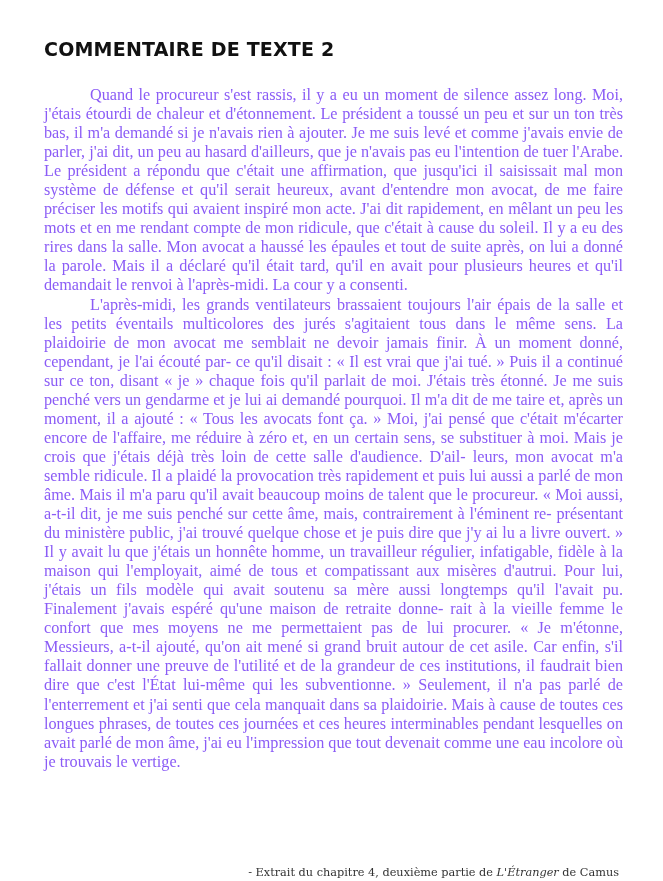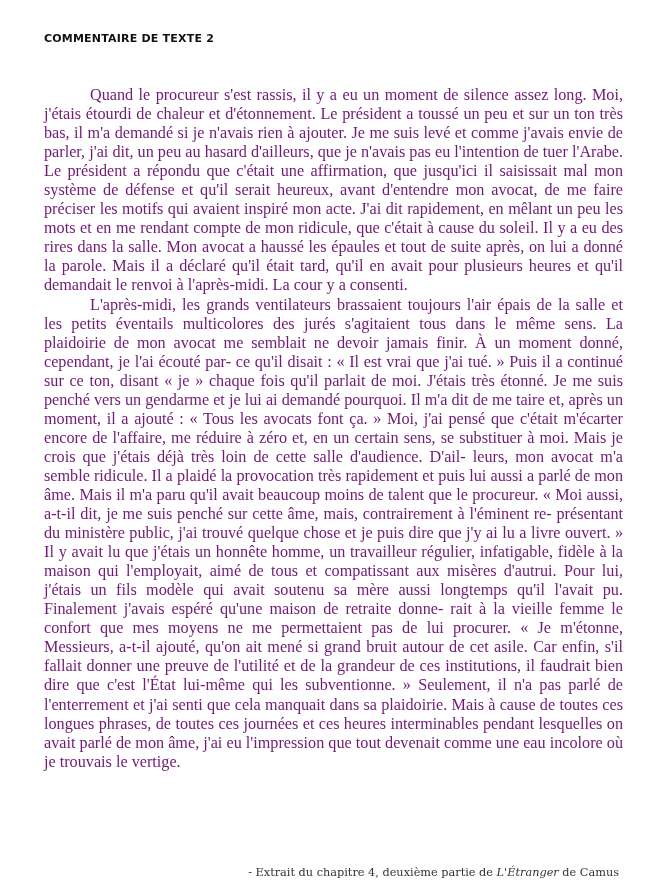--- a/index.html
+++ b/index.html
@@ -1,25 +1,25 @@
 <!DOCTYPE html>
 <html><head>
 <meta charset="utf-8">
 <style>
   html, body { margin: 0; padding: 0; background: #ffffff; }
   body { width: 663px; height: 881px; position: relative; overflow: hidden; }
   .title {
     position: absolute; left: 44px; top: 25px;
     font-family: "DejaVu Sans", sans-serif; font-weight: bold;
-    font-size: 11px; letter-spacing: 0.2px; color: #111;
+    font-size: 19px; letter-spacing: 0.2px; color: #111;
   }
   .body-text {
     position: absolute; left: 44px; top: 86px; width: 579px;
     font-family: "Liberation Serif", serif; font-size: 16.2px;
-    line-height: 19.05px; color: #701a75; text-align: justify;
+    line-height: 19.05px; color: #8b5cf6; text-align: justify;
   }
   .body-text p { margin: 0; text-indent: 46px; hyphens: none; }
   .source {
     position: absolute; right: 44px; top: 838px;
     font-family: "DejaVu Serif", serif; font-size: 11.3px; color: #333; margin-top: 28px;
   }
   .source em { font-style: italic; }
 </style>
 </head>
 <body>

